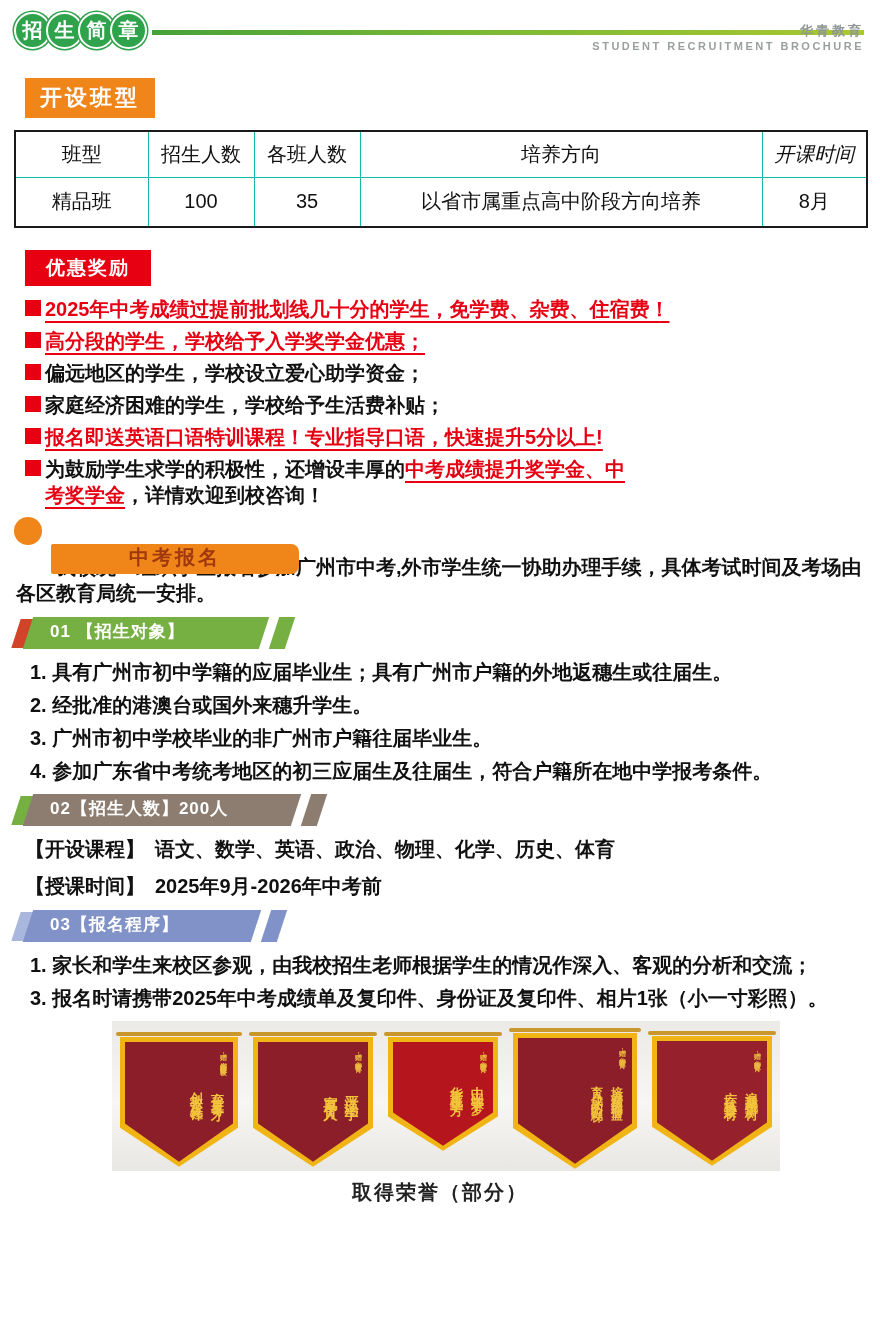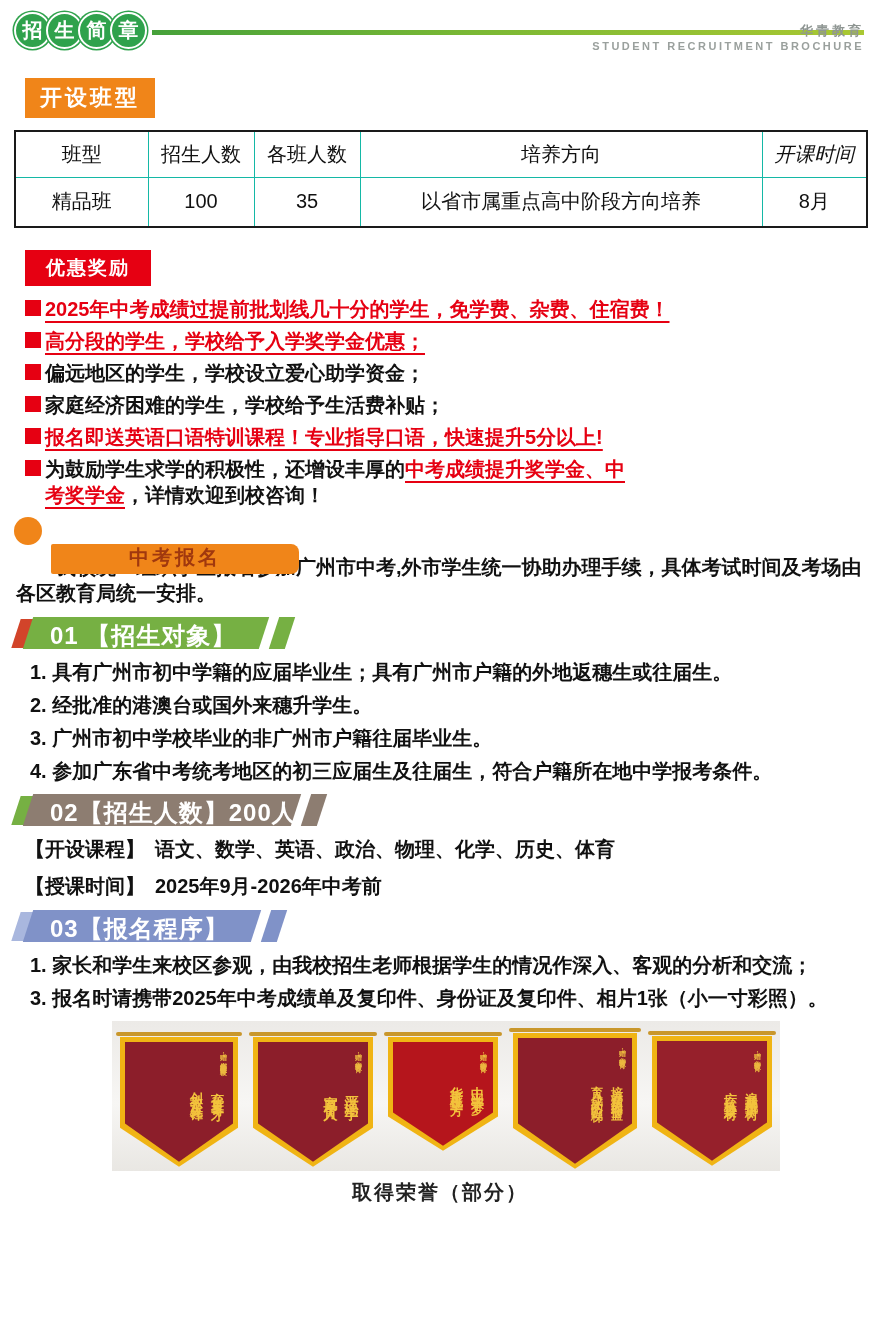--- a/index.html
+++ b/index.html
@@ -48,21 +48,21 @@
     border-radius: 2px 8px 8px 2px; display: flex; justify-content: center; margin-top: 28px; }
   .zk-label { color: #a0380e; font-size: 20px; font-weight: 800; letter-spacing: 3px; }
 
   .intro { margin: 8px 16px 0; font-size: 20px; font-weight: 600; line-height: 1.32; color: #111; text-indent: 2em; }
 
   
   .sec-banner { position: relative; height: 32px; margin: 10px 0 0 14px; }
   .sec-accent { position: absolute; left: 2px; top: 2px; width: 13px; height: 29px; transform: skewX(-18deg); }
   .sec-bar { position: absolute; left: 14px; top: 0; height: 32px; transform: skewX(-18deg); }
   .sec-tail { position: absolute; top: 0; width: 16px; height: 32px; transform: skewX(-18deg); }
-  .sec-label { position: absolute; left: 36px; top: 3px; color: #fff; font-weight: 700; font-size: 24px; letter-spacing: 1px; }
+  .sec-label { position: absolute; left: 36px; top: 3px; color: #fff; font-weight: 700; font-size: 17px; letter-spacing: 1px; }
   .b01 .sec-accent { background: #d2442a; }
   .b01 .sec-bar { width: 236px; background: #76b043; }
   .b01 .sec-tail { left: 260px; background: #76b043; }
   .b02 .sec-accent { background: #76b043; }
   .b02 .sec-bar { width: 268px; background: #8d7d71; }
   .b02 .sec-tail { left: 292px; background: #8d7d71; }
   .b03 .sec-accent { background: #a9b7de; }
   .b03 .sec-bar { width: 228px; background: #8092c8; }
   .b03 .sec-tail { left: 252px; background: #8092c8; }
 

